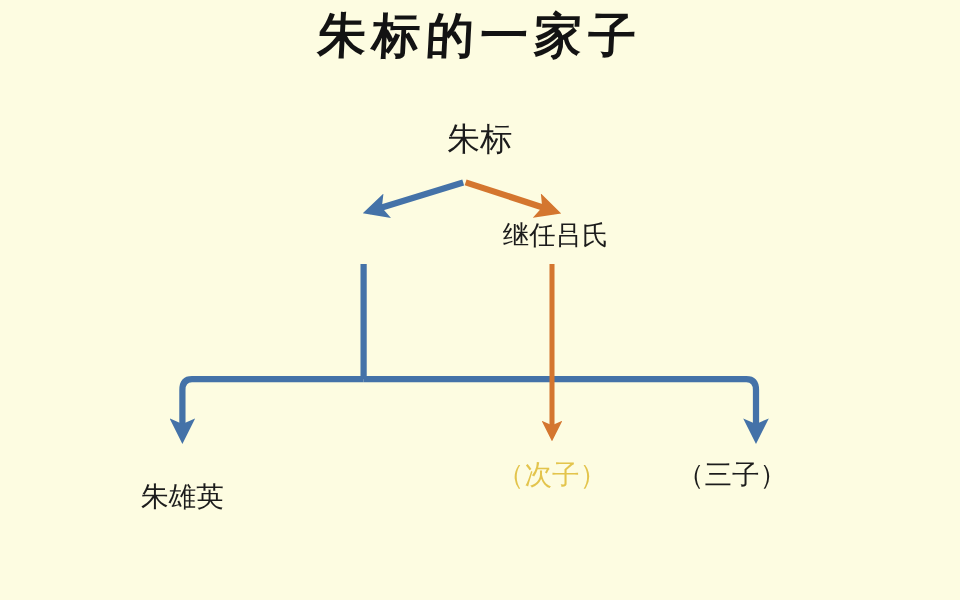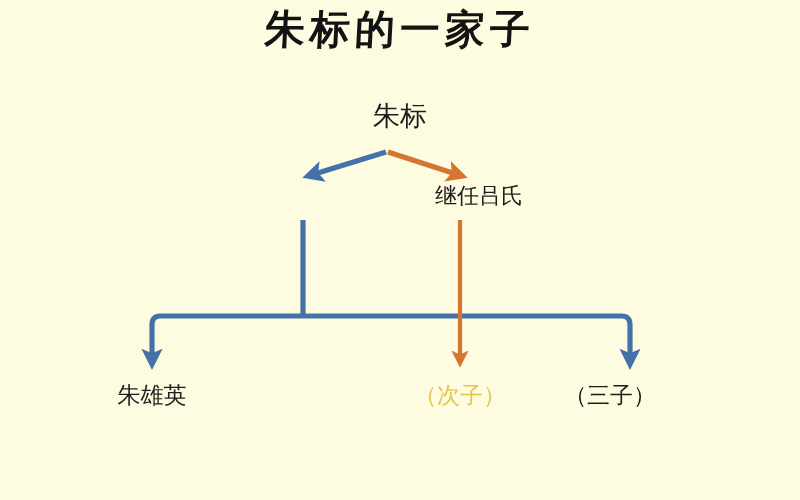--- a/index.html
+++ b/index.html
@@ -54,33 +54,33 @@
     width: 800px;
     font-size: 27px;
   }
   #node-consort-primary {
     left: 200px;
     top: 183px;
     width: 206px;
     font-size: 22px;
   }
   #node-consort-successor {
-    left: 376px;
+    left: 360px;
     top: 183px;
     width: 206px;
     font-size: 22px;
   }
   .child {
     font-size: 23px;
   }
   .child .child-name { display: block; }
   .child .child-rank { display: block; }
   #node-child-1 {
     left: 62px;
-    top: 381px;
+    top: 400px;
     width: 180px;
   }
   #node-child-2 {
     left: 370px;
     top: 381px;
     width: 180px;
     color: #e3c44c;
   }
   #node-child-3 {
     left: 520px;

